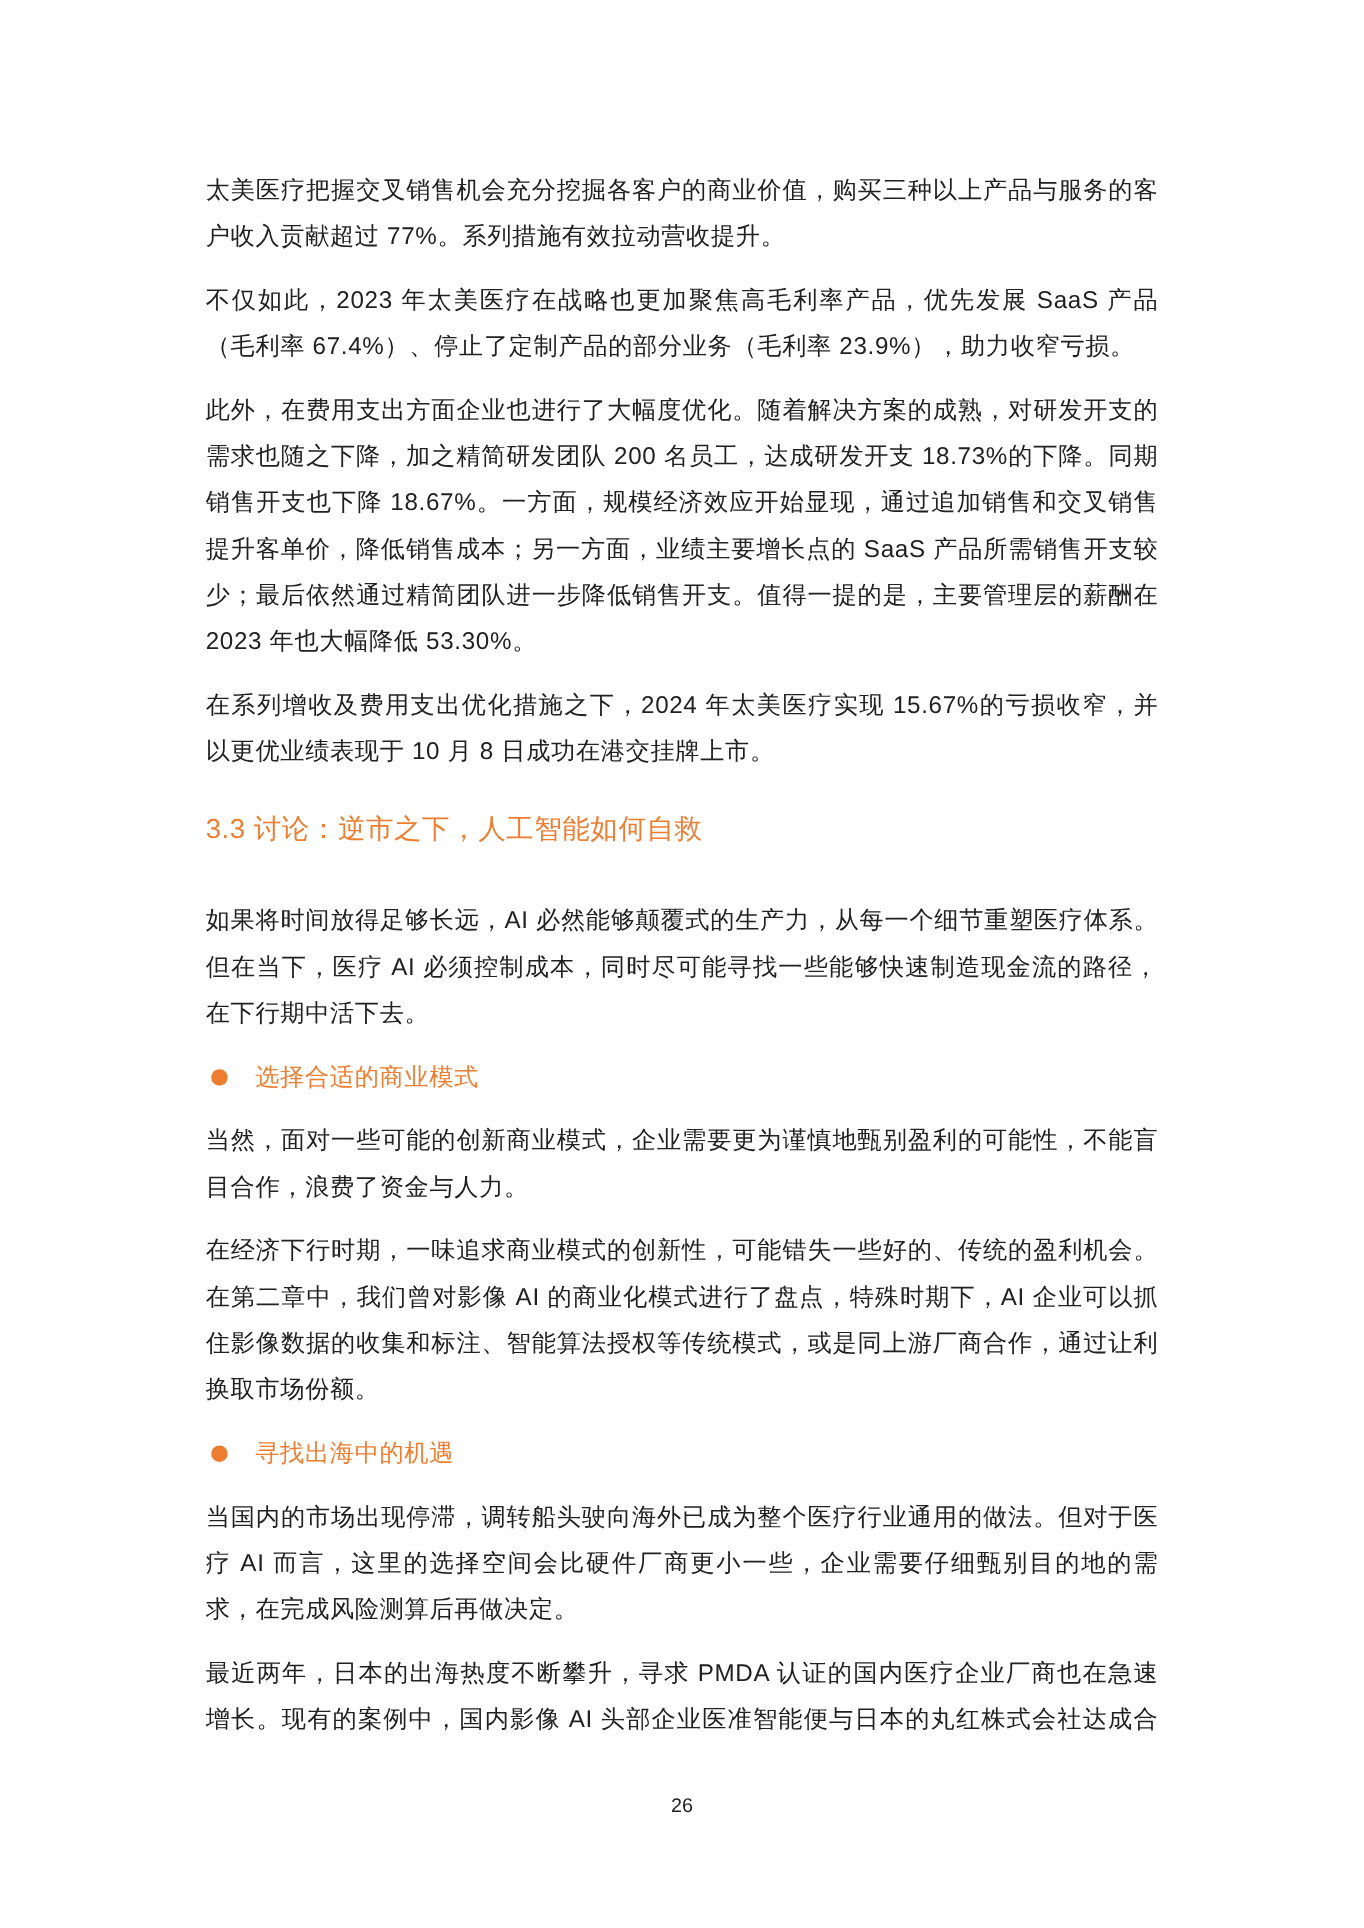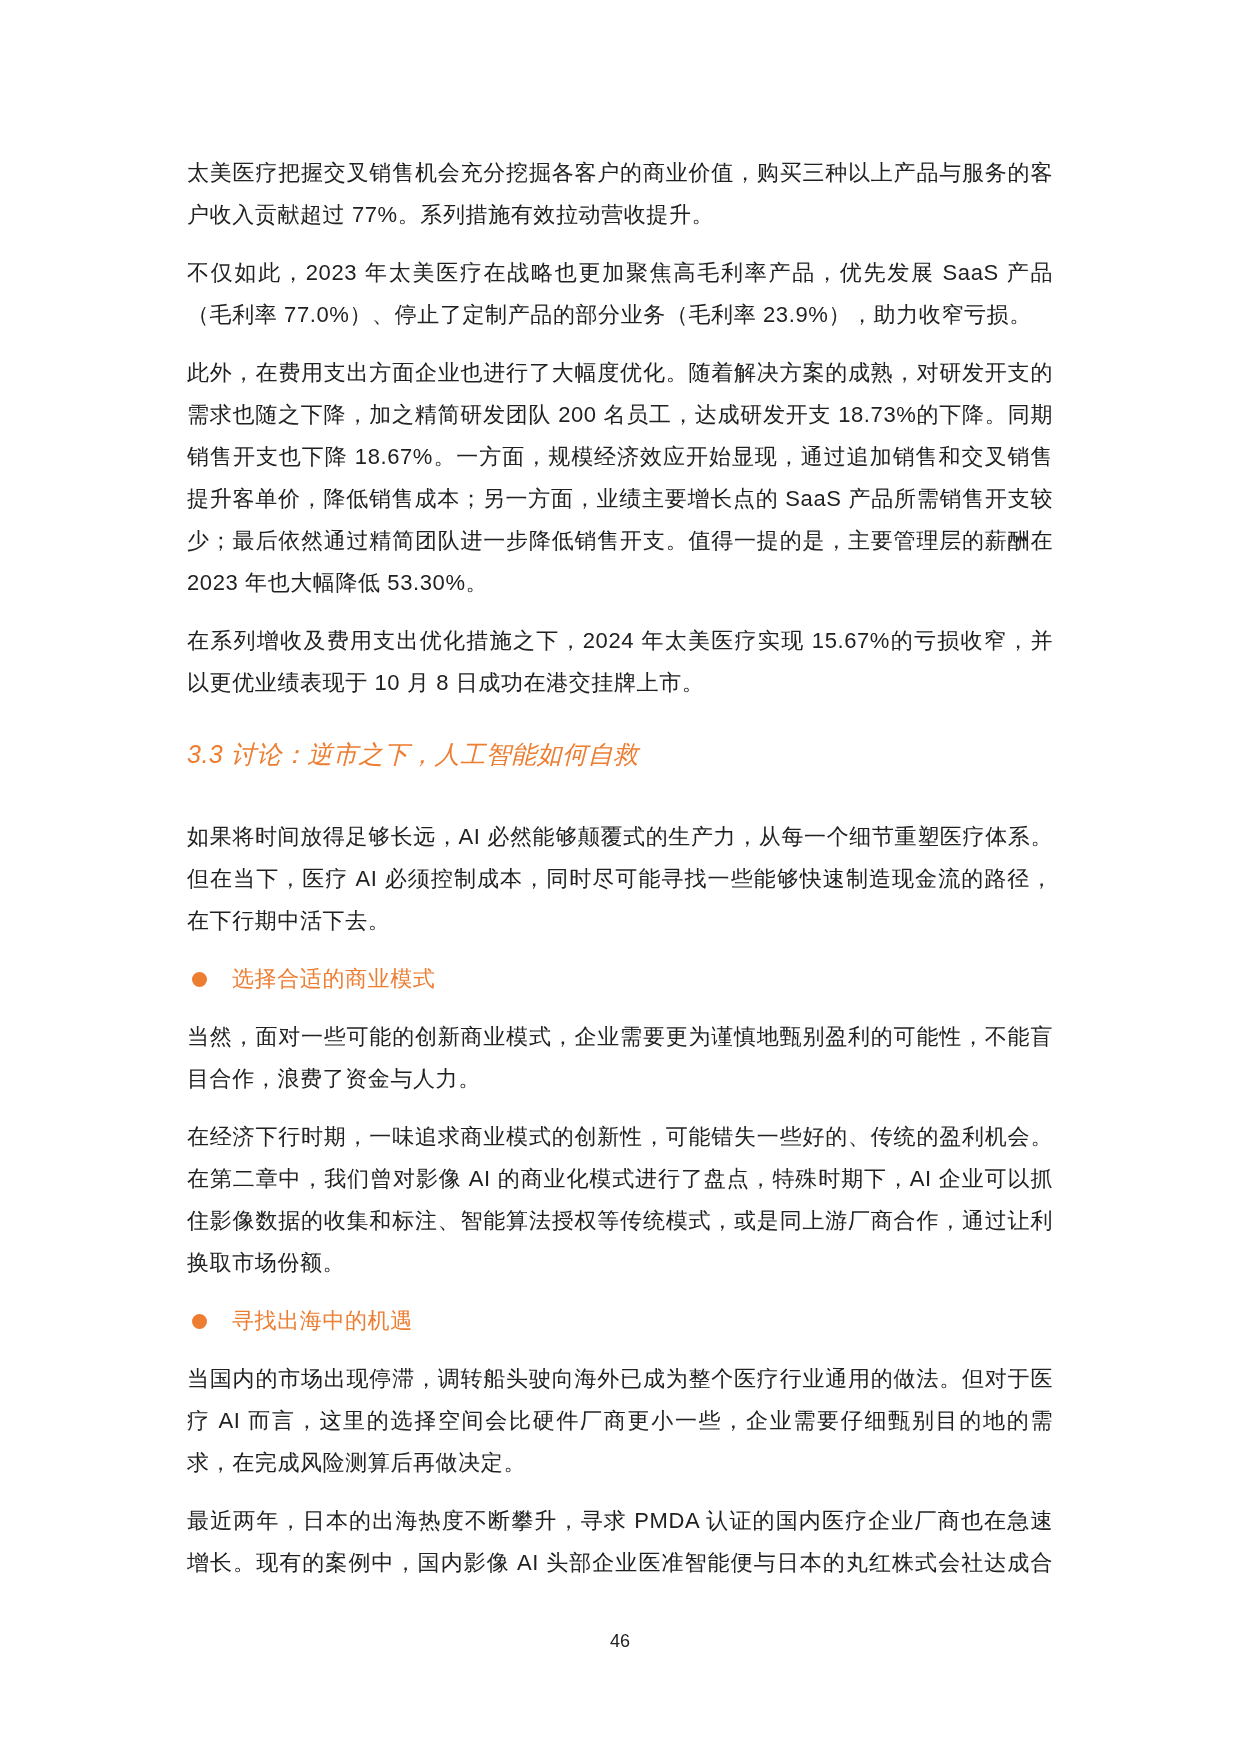--- a/index.html
+++ b/index.html
@@ -32,21 +32,20 @@
   p.body.continued {
     text-align-last: justify;
   }
   h2.section-heading {
     margin: 32px 0 44px 0;
     font-size: 25px;
     line-height: 36px;
     font-weight: normal;
     letter-spacing: 0.5px;
     color: #ED7D31;
-    font-style: italic;
   }
   .bullet-row {
     display: flex;
     align-items: center;
     margin: 0 0 16px 0;
     line-height: 42px;
     height: 42px;
     text-align: center;
   }
   .bullet-dot {
@@ -76,21 +75,21 @@
   }
 </style>
 </head>
 <body>
 
 <div class="page">
   <div class="content">
 
     <p class="body">太美医疗把握交叉销售机会充分挖掘各客户的商业价值，购买三种以上产品与服务的客户收入贡献超过 77%。系列措施有效拉动营收提升。</p>
 
-    <p class="body">不仅如此，2023 年太美医疗在战略也更加聚焦高毛利率产品，优先发展 SaaS 产品（毛利率 77.0%）、停止了定制产品的部分业务（毛利率 23.9%），助力收窄亏损。</p>
+    <p class="body">不仅如此，2023 年太美医疗在战略也更加聚焦高毛利率产品，优先发展 SaaS 产品（毛利率 67.4%）、停止了定制产品的部分业务（毛利率 23.9%），助力收窄亏损。</p>
 
     <p class="body">此外，在费用支出方面企业也进行了大幅度优化。随着解决方案的成熟，对研发开支的需求也随之下降，加之精简研发团队 200 名员工，达成研发开支 18.73%的下降。同期销售开支也下降 18.67%。一方面，规模经济效应开始显现，通过追加销售和交叉销售提升客单价，降低销售成本；另一方面，业绩主要增长点的 SaaS 产品所需销售开支较少；最后依然通过精简团队进一步降低销售开支。值得一提的是，主要管理层的薪酬在 2023 年也大幅降低 53.30%。</p>
 
     <p class="body">在系列增收及费用支出优化措施之下，2024 年太美医疗实现 15.67%的亏损收窄，并以更优业绩表现于 10 月 8 日成功在港交挂牌上市。</p>
 
     <h2 class="section-heading">3.3 讨论：逆市之下，人工智能如何自救</h2>
 
     <p class="body">如果将时间放得足够长远，AI 必然能够颠覆式的生产力，从每一个细节重塑医疗体系。但在当下，医疗 AI 必须控制成本，同时尽可能寻找一些能够快速制造现金流的路径，在下行期中活下去。</p>
 
     <div class="bullet-row">
@@ -106,14 +105,14 @@
       <span class="bullet-dot"></span>
       <span class="bullet-label">寻找出海中的机遇</span>
     </div>
 
     <p class="body">当国内的市场出现停滞，调转船头驶向海外已成为整个医疗行业通用的做法。但对于医疗 AI 而言，这里的选择空间会比硬件厂商更小一些，企业需要仔细甄别目的地的需求，在完成风险测算后再做决定。</p>
 
     <p class="body continued">最近两年，日本的出海热度不断攀升，寻求 PMDA 认证的国内医疗企业厂商也在急速增长。现有的案例中，国内影像 AI 头部企业医准智能便与日本的丸红株式会社达成合</p>
 
   </div>
 
-  <div class="page-number">46</div>
+  <div class="page-number">26</div>
 </div>
 
 </body></html>

